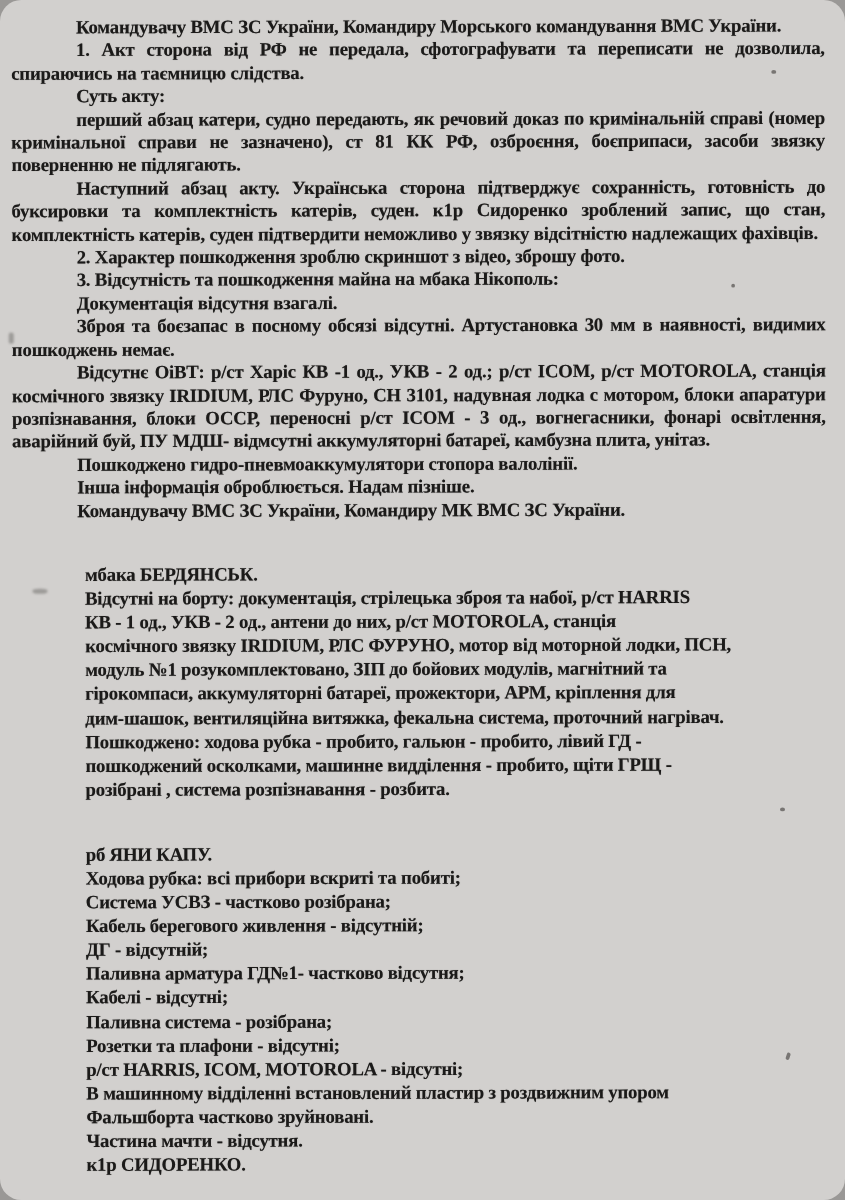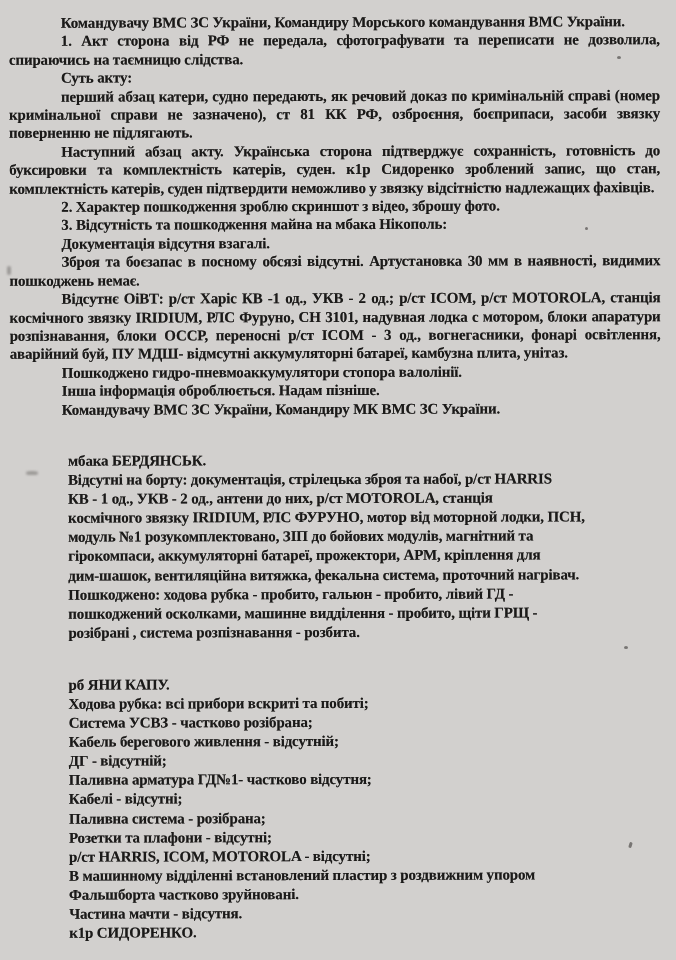--- a/index.html
+++ b/index.html
@@ -10,20 +10,21 @@
     background:#9a9896;
   }
   .page{
     position:relative;width:676px;height:960px;overflow:hidden;
     background:
       radial-gradient(ellipse 520px 260px at 78% 4%, rgba(255,255,255,0.22), rgba(255,255,255,0) 70%),
       linear-gradient(90deg, rgba(52,48,45,0.38) 0px, rgba(52,48,45,0.16) 7px, rgba(52,48,45,0.0) 26px),
       linear-gradient(90deg, rgba(0,0,0,0) 94%, rgba(70,66,62,0.12) 100%),
       linear-gradient(180deg, #d8d6d4 0%, #d4d2d0 45%, #cecccа 72%, #c2c0be 92%, #b7b5b3 100%);
     background-color:#d2d0ce;
+    border-radius:17px;
   }
   .doc{
     position:absolute;left:10px;top:13px;width:651px;
     color:#1b1a19;
     font-weight:bold;
     letter-spacing:-0.15px;
     text-shadow:0 0 0.6px rgba(30,28,26,0.55);
     transform:rotate(-0.15deg);
   }
   .para{

